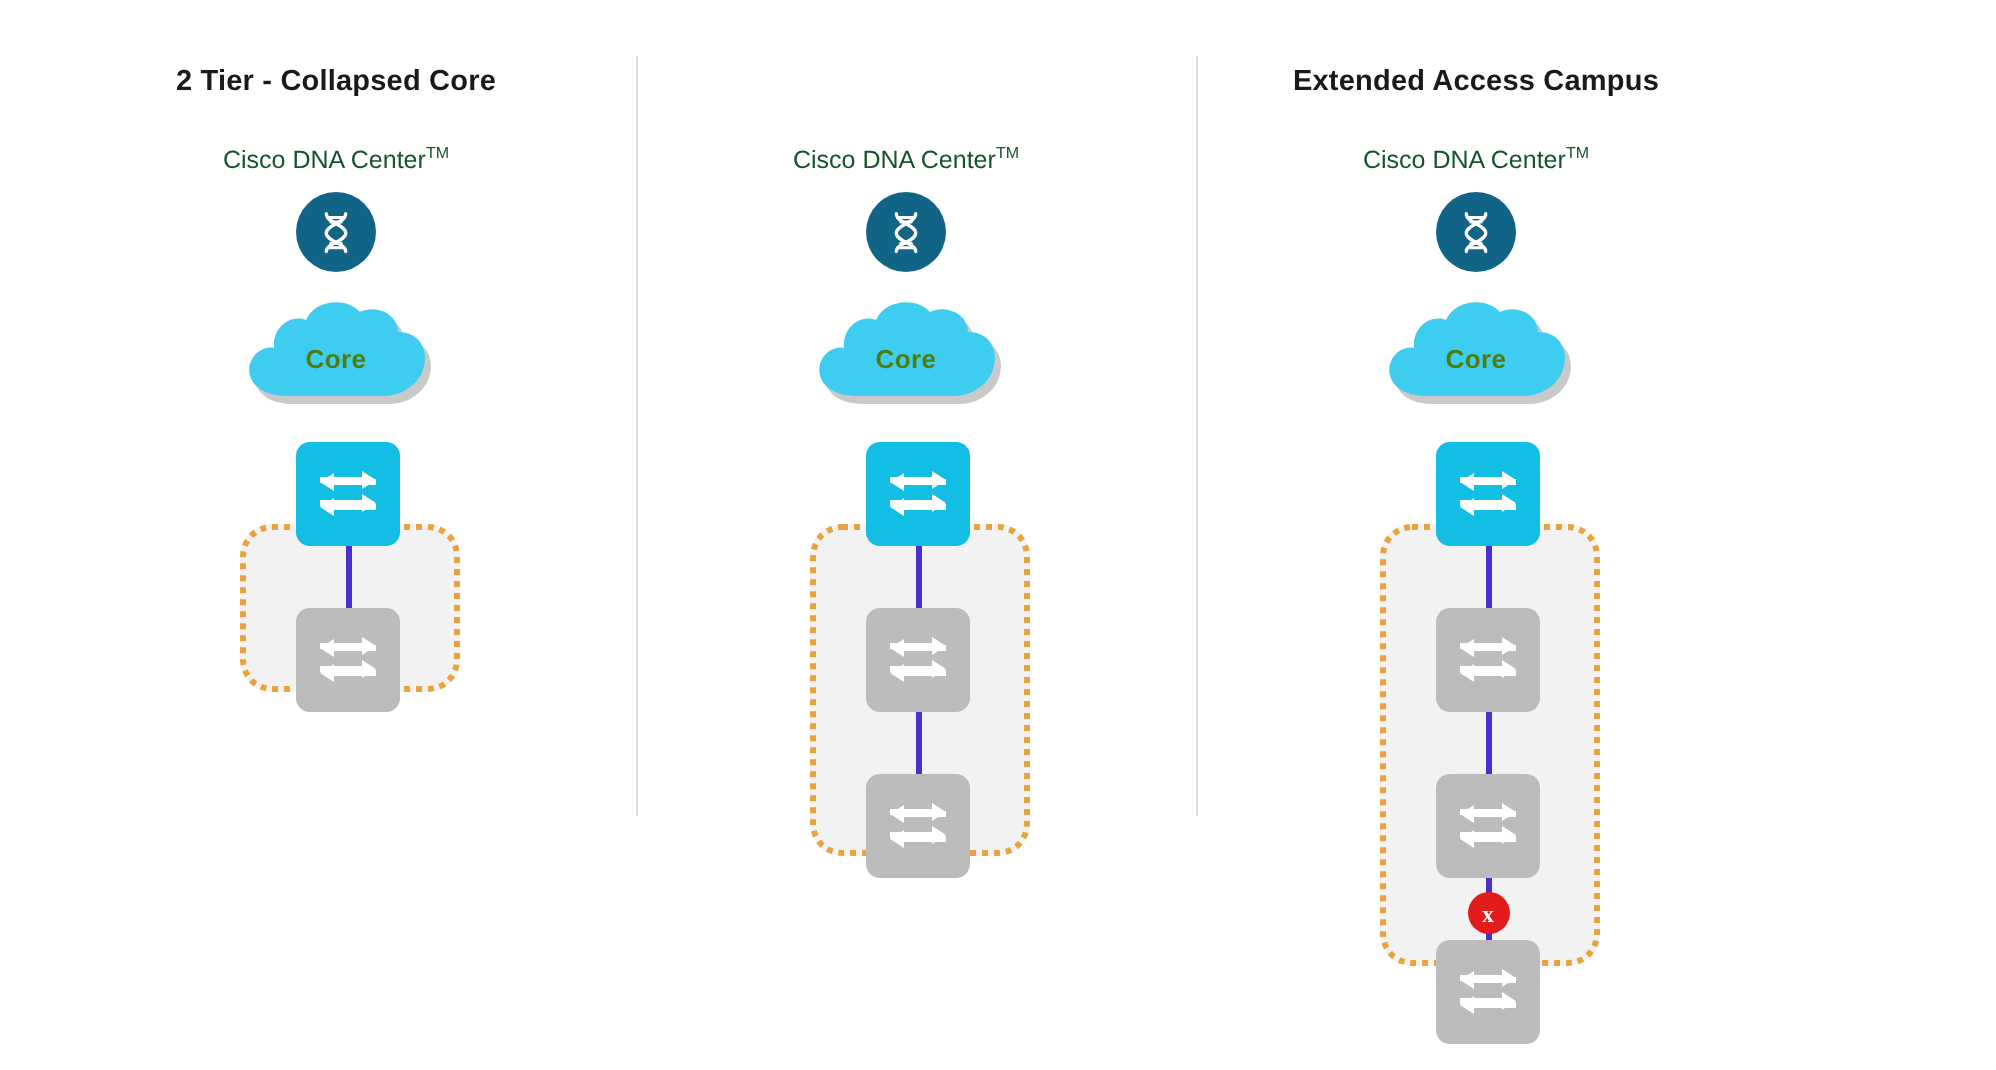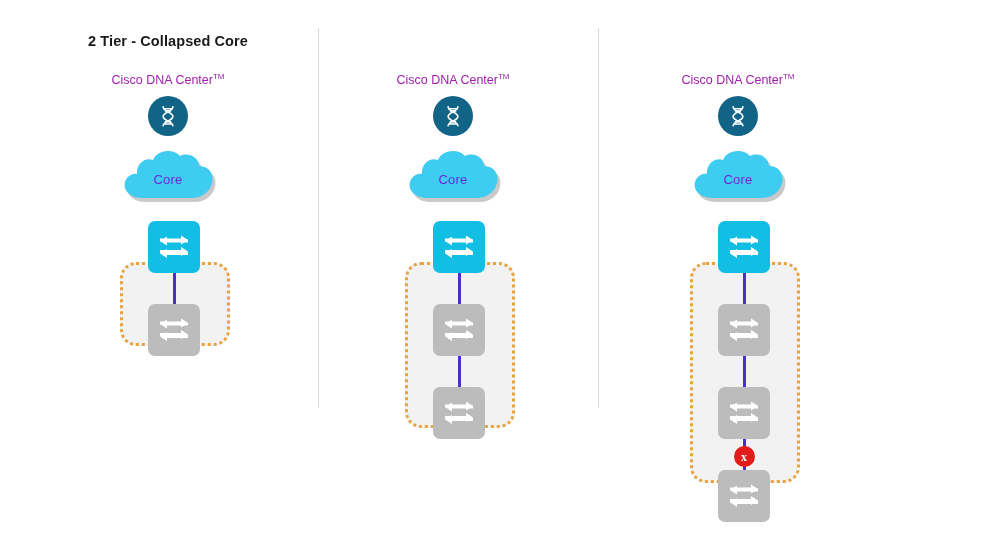--- a/index.html
+++ b/index.html
@@ -51,21 +51,21 @@
     white-space: nowrap;
   }
 
   .dnac-label {
     position: absolute;
     top: 72px;
     left: 0;
     width: 100%;
     text-align: center;
     font-size: 12.5px;
-    color: #a21caf;
+    color: #14532d;
     white-space: nowrap;
   }
   .dnac-label sup {
     font-size: 8px;
     vertical-align: super;
   }
 
   
   .dnac-icon {
     position: absolute;
@@ -95,22 +95,22 @@
   .cloud-label {
     position: absolute;
     left: 0;
     top: 0;
     width: 100px;
     height: 58px;
     display: flex;
     align-items: center;
     justify-content: center;
     font-size: 13px;
-    font-weight: normal;
-    color: #6d28d9;
+    font-weight: bold;
+    color: #4d7c0f;
     padding-top: 8px;
     box-sizing: border-box;
     letter-spacing: 0.2px;
   }
 
   
   .access-region {
     position: absolute;
     border: 3px dotted #e8a33d;
     border-radius: 16px;
@@ -290,20 +290,21 @@
           <path d="M4 21.5 L11 17 L11 20 L32 20 L32 23 L11 23 L11 26 Z"></path>
           <path d="M32 8 L25 3.5 L25 6.5 L4 6.5 L4 9.5 L25 9.5 L25 12.5 Z"></path>
         </g>
       </svg>
     </div>
 
   </div>
 
   <div class="column" style="left:578px;">
 
+    <div class="col-title">Extended Access Campus</div>
 
     <div class="dnac-label">
       <span>Cisco DNA Center</span><sup>TM</sup>
     </div>
 
     <div class="dnac-icon" style="left:140px; top:96px;">
       <svg width="26" height="26" viewBox="0 0 24 24" aria-hidden="true">
         <g stroke="#ffffff" stroke-width="1.5" fill="none" stroke-linecap="round">
           <path d="M7.5 3.5 C 7.5 8, 16.5 8.5, 16.5 12.5 C 16.5 16.5, 7.5 17, 7.5 21"></path>
           <path d="M16.5 3.5 C 16.5 8, 7.5 8.5, 7.5 12.5 C 7.5 16.5, 16.5 17, 16.5 21"></path>

